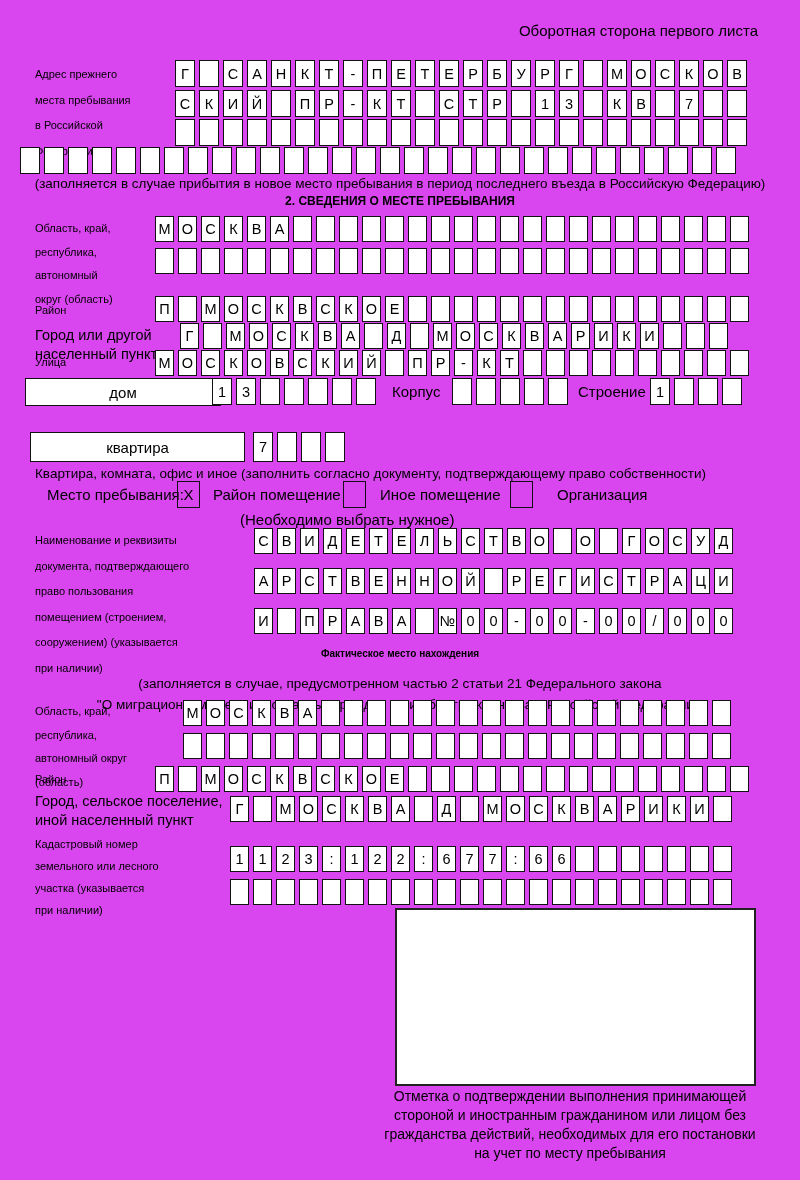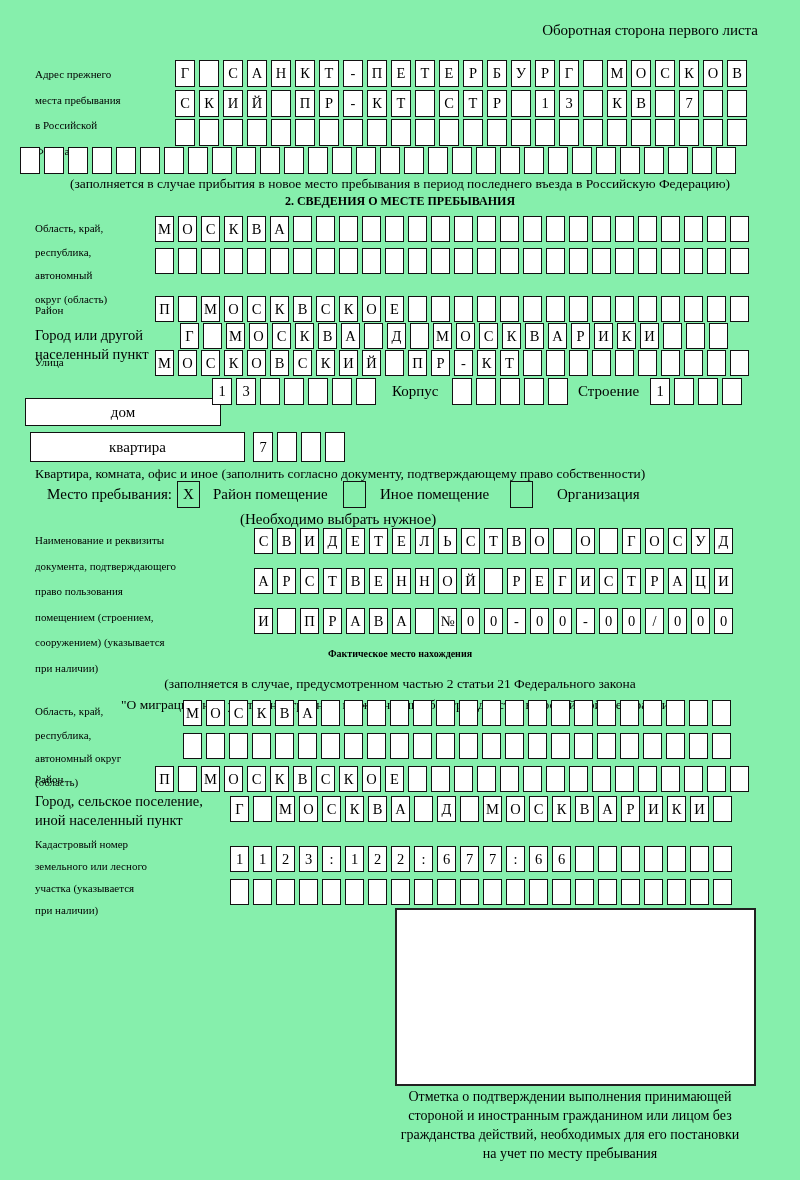--- a/index.html
+++ b/index.html
@@ -1,17 +1,17 @@
 <!DOCTYPE html>
 <html><head>
 <meta charset="utf-8">
 <style>
   html,body{margin:0;padding:0;background:#fff;}
-  .page{position:relative;width:800px;height:1180px;background:#86efac;color:#000;
-        font-family:Liberation Serif, serif;overflow:hidden;}
+  .page{position:relative;width:800px;height:1180px;background:#d946ef;color:#000;
+        font-family:Liberation Sans, sans-serif;overflow:hidden;}
   .corner{position:absolute;top:22px;right:42px;font-size:15px;}
   .lbl{position:absolute;font-size:11px;line-height:23.5px;white-space:pre-line;}
   .lbl.lh26{line-height:25.5px;}
   .lbl.sm{font-size:14.5px;line-height:19px;}
   .center{position:absolute;left:0;width:100%;text-align:center;}
   .note{font-size:13.5px;}
   .title{font-size:12px;font-weight:bold;}
   .title2{font-size:10px;font-weight:bold;}
   .cell-row{position:absolute;display:flex;gap:4px;}
   .cell{box-sizing:border-box;flex:none;width:19px;height:26px;border:1.8px solid #111;
@@ -294,21 +294,21 @@
       <span class="cell"></span>
       <span class="cell"></span>
       <span class="cell"></span>
       <span class="cell"></span>
       <span class="cell"></span>
       <span class="cell"></span>
       <span class="cell"></span>
       <span class="cell"></span>
     </div>
 
-  <div class="namebox" style="left:25px;top:398px;width:196px;height:28px;">дом</div>
+  <div class="namebox" style="left:25px;top:378px;width:196px;height:28px;">дом</div>
   <div class="cell-row lg" style="left:212px;top:378px;">
       <span class="cell">1</span>
       <span class="cell">3</span>
       <span class="cell"></span>
       <span class="cell"></span>
       <span class="cell"></span>
       <span class="cell"></span>
       <span class="cell"></span>
     </div>
   <div class="inline-lbl" style="left:392px;top:383px;">Корпус</div>

